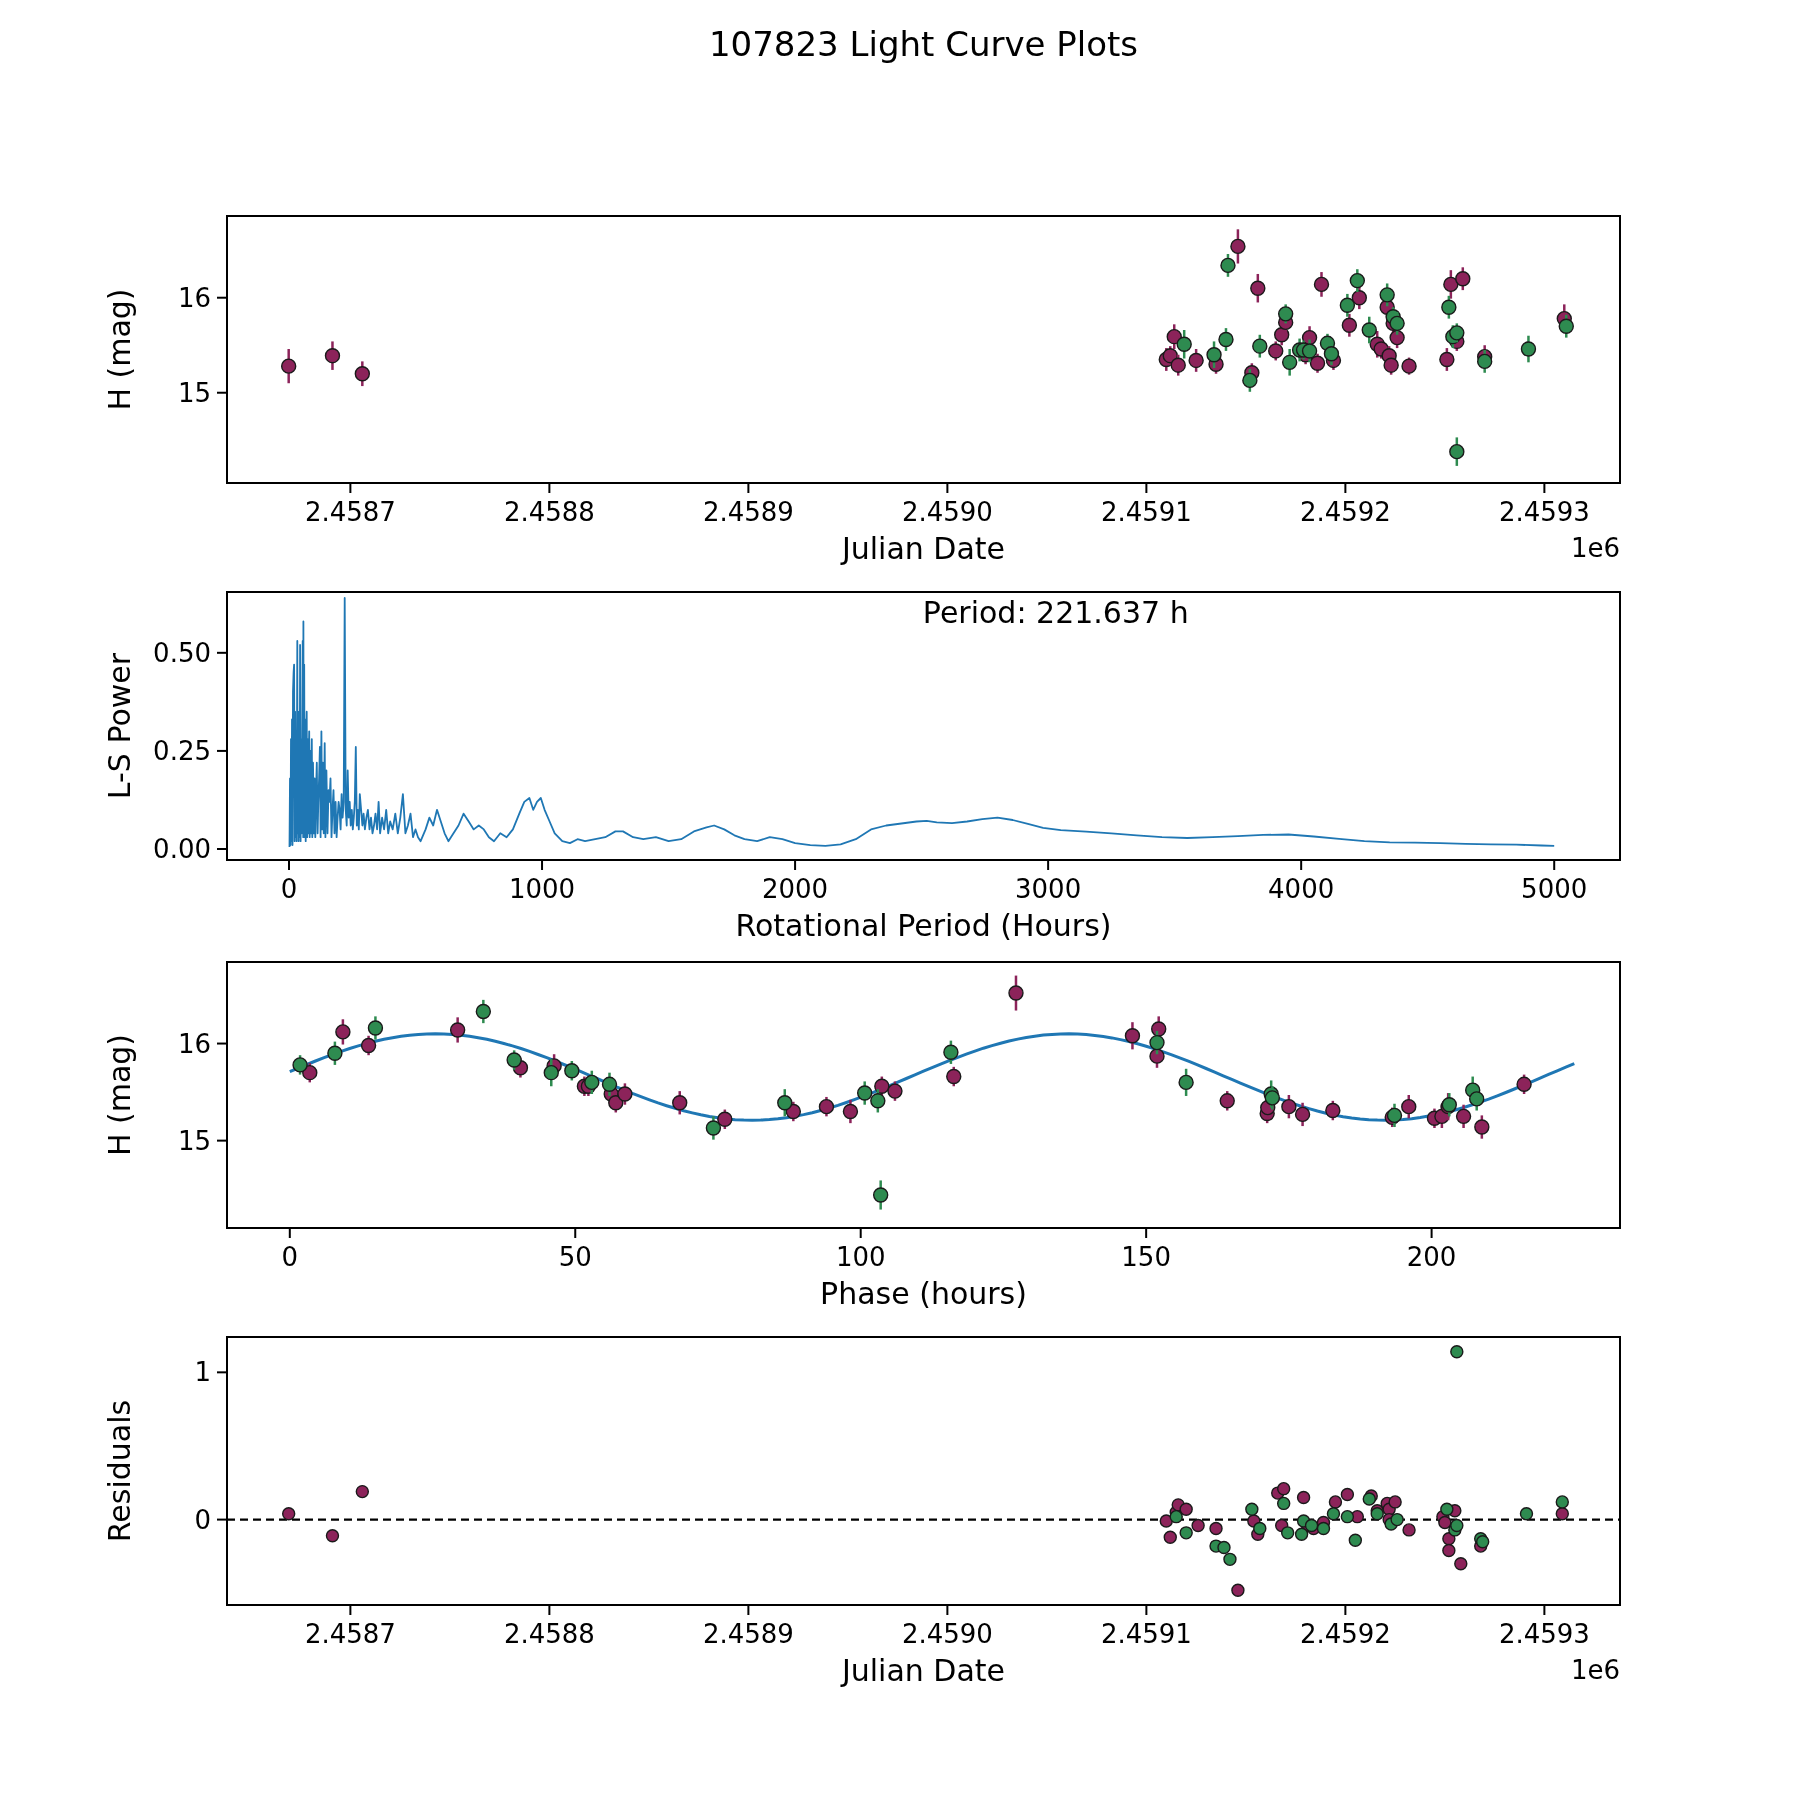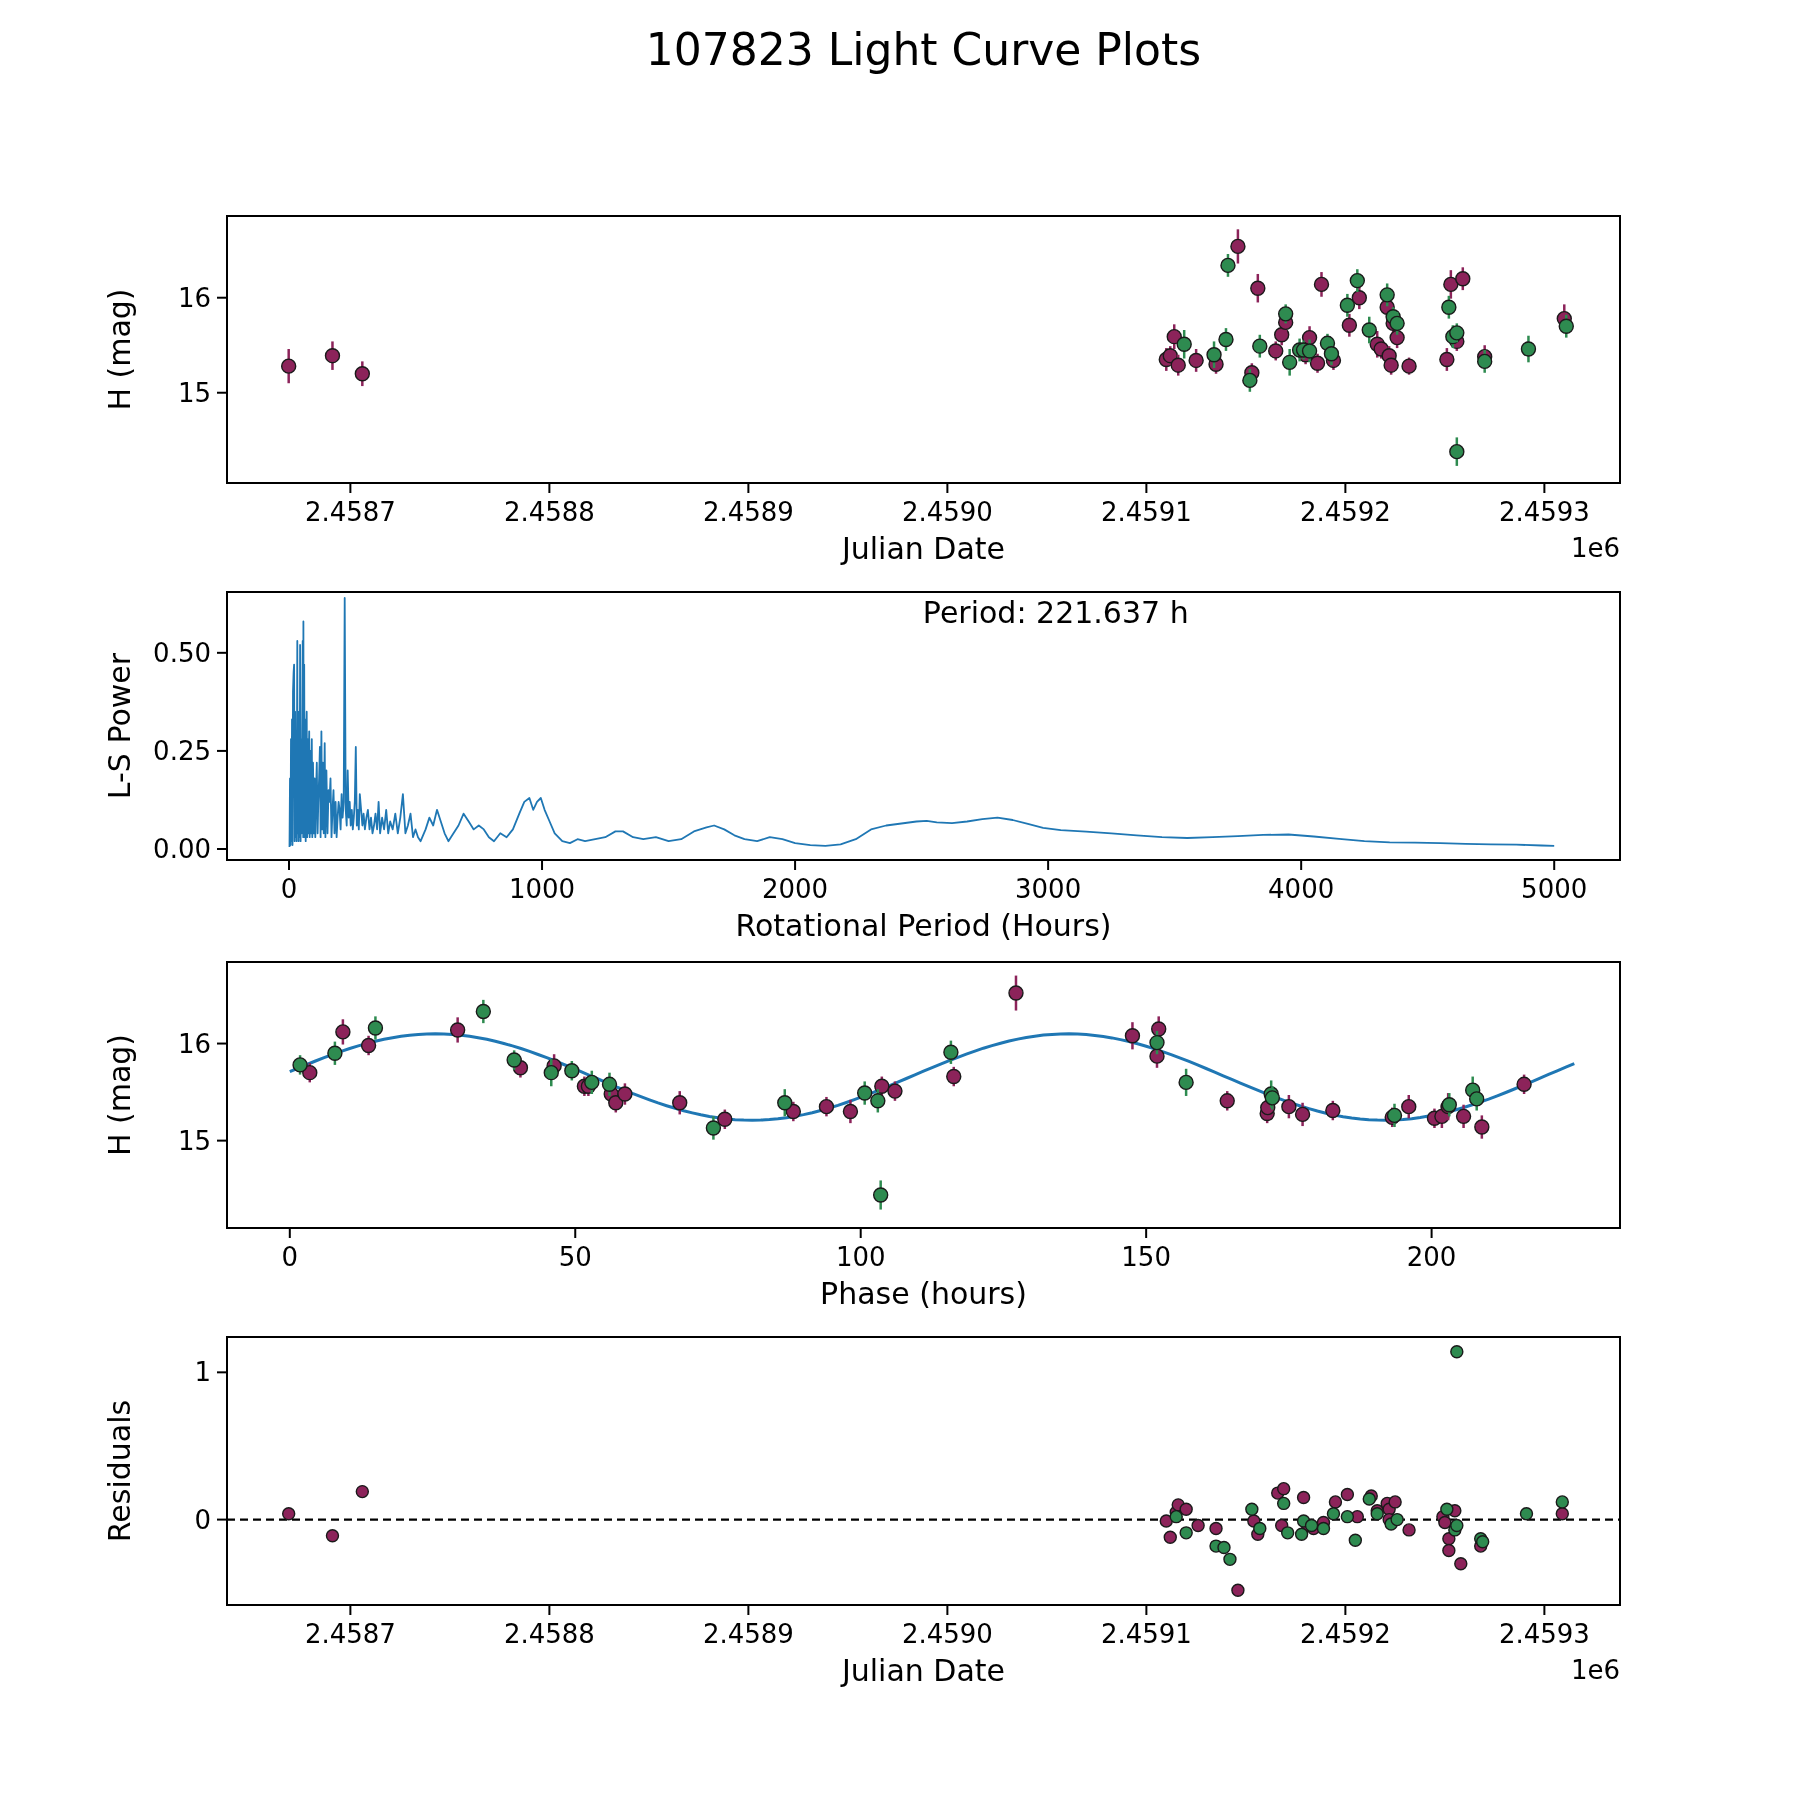--- a/index.html
+++ b/index.html
@@ -1,19 +1,19 @@
 <!DOCTYPE html>
 <html><head>
 <meta charset="utf-8">
 <style>
   html,body{margin:0;padding:0;background:#ffffff;}
   .figure{position:relative;width:1800px;height:1800px;background:#ffffff;
           font-family:"DejaVu Sans","Liberation Sans",sans-serif;overflow:hidden;}
   .fig-title{position:absolute;left:227px;top:24px;width:1393px;text-align:center;
-             font-size:44px;color:#000;}
+             font-size:34px;color:#000;}
   svg text{font-family:"DejaVu Sans","Liberation Sans",sans-serif;fill:#000;}
 </style>
 </head>
 <body>
 
 <div class="figure">
   <div class="fig-title">107823 Light Curve Plots</div>
   <svg id="fig" width="1800" height="1800" viewBox="0 0 1800 1800">
       <g>
         <g>

